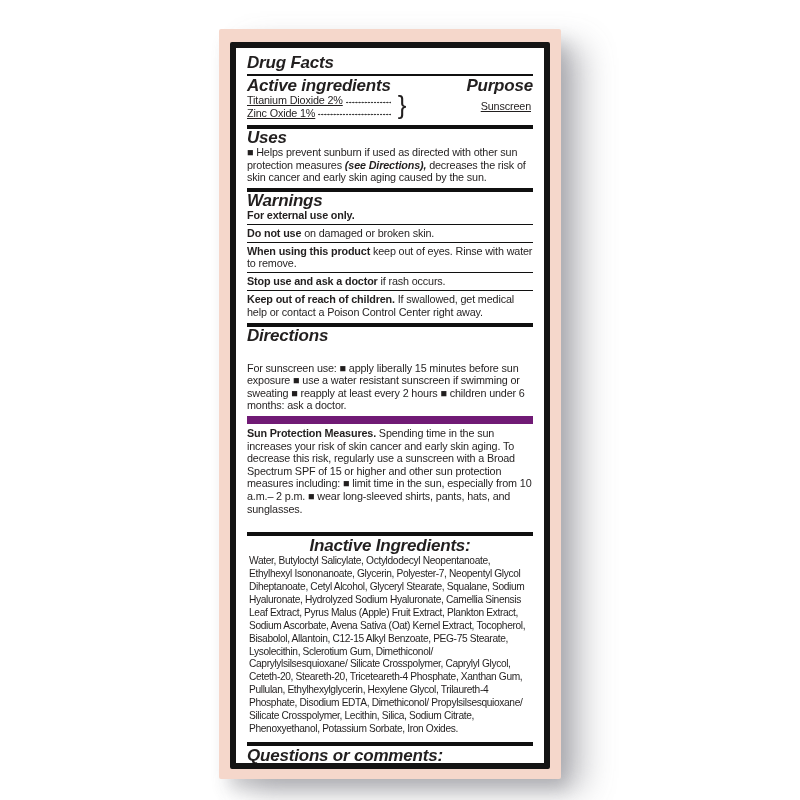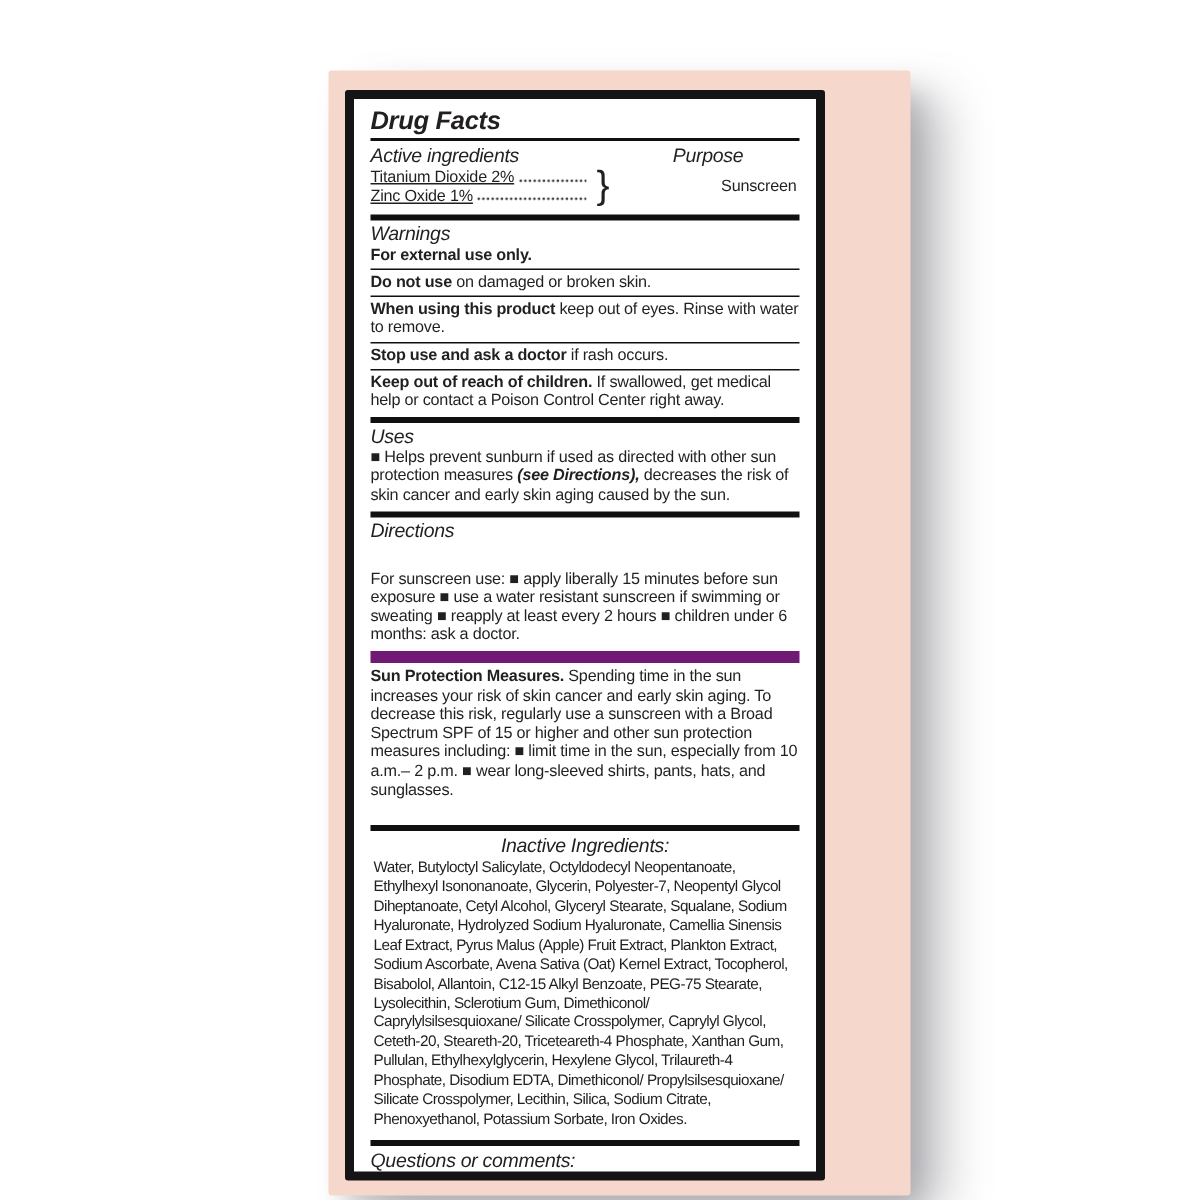--- a/index.html
+++ b/index.html
@@ -5,59 +5,59 @@
   * { box-sizing: border-box; }
   html, body { margin:0; padding:0; }
   body {
     width:800px; height:800px; position:relative;
     background:#ffffff;
     font-family:"Liberation Sans", sans-serif;
     color:#221f1f;
     -webkit-font-smoothing:antialiased;
   }
   .carton {
-    position:absolute; left:219px; top:47px; width:388px; height:750px;
+    position:absolute; left:219px; top:29px; width:342px; height:750px;
     background:#f5d7cb; border-radius:2px;
     box-shadow: 26px 14px 30px -4px rgba(108,108,116,.42),
                 8px 12px 16px -2px rgba(108,108,116,.30);
   }
   .label {
     position:absolute; left:11px; top:13px; width:320px; height:727px;
     background:#ffffff; border:6px solid #141414; border-radius:2px;
     padding:0 11px; overflow:hidden;
   }
   .dfx-title {
     font-style:italic; font-weight:bold; font-size:17px; line-height:19px;
     letter-spacing:-0.2px; padding:5px 0 2px; border-bottom:2.2px solid #101010;
   }
   .h {
-    font-style:italic; font-weight:normal; font-size:13px; line-height:14px;
+    font-style:italic; font-weight:bold; font-size:17px; line-height:14px;
     letter-spacing:-0.2px;
   }
   .sec { border-bottom:4px solid #101010; }
   .body-txt { font-size:10.8px; line-height:12.6px; letter-spacing:-0.15px; margin:0; }
   .small-txt { font-size:10.2px; line-height:12.9px; letter-spacing:-0.35px; margin:2px; }
   .b { font-weight:bold; }
   .bi { font-weight:bold; font-style:italic; }
 
   
   .active-sec { padding:3px 0 6px; }
   .active-grid { display:grid; grid-template-columns:146px 18px 1fr; }
   .ai-h { grid-column:1 / span 2; grid-row:1; }
-  .purpose-h { grid-column:3; grid-row:1; text-align:center; }
+  .purpose-h { grid-column:3; grid-row:1; text-align:right; }
   .ing-rows { grid-column:1; grid-row:2; padding-top:1px; }
   .ing-row { display:flex; align-items:flex-end; font-size:10.8px; line-height:12.6px; letter-spacing:-0.15px;text-decoration:underline; }
   .ing-name { white-space:nowrap; }
   .dots {
     flex:1; height:5px; margin:0 2px 2px 3px;
     background-image:radial-gradient(circle at 1.2px 2.5px, #3c3c3c 0.8px, transparent 1.05px);
     background-size:3.1px 5px; background-repeat:repeat-x;
   }
   .brace { grid-column:2; grid-row:2; font-size:26px; line-height:24px; align-self:center; text-align:center; padding-bottom:2px; }
-  .purpose-v { grid-column:3; grid-row:2; align-self:center; text-align:right; font-size:10.8px; letter-spacing:-0.15px; padding-right:2px; }
+  .purpose-v { grid-column:3; grid-row:2; align-self:center; text-align:right; font-size:10.8px; letter-spacing:-0.15px; padding-right:2px;text-decoration:underline; }
 
   .uses-sec { padding:2px 0 4px; }
   .uses-sec .h { margin-bottom:1px; }
 
   .warn-sec { padding:2px 0 0; }
   .warn-subhead { font-weight:bold; padding:1px 0 2px; }
   .wrow { border-top:1.8px solid #101010; padding:2px 0 2.5px; }
   .wrow:last-child { padding-bottom:4px; }
 
   .dir-sec { padding:2px 0 12px; }
@@ -90,32 +90,32 @@
           <div class="ing-row">
             <span class="ing-name">Zinc Oxide 1%</span>
             <span class="dots"></span>
           </div>
         </div>
         <div class="brace">}</div>
         <div class="purpose-v">Sunscreen</div>
       </div>
     </section>
 
+    <section class="sec uses-sec">
+      <div class="h">Uses</div>
+      <p class="body-txt"><span>■ Helps prevent sunburn if used as directed with other sun protection measures </span><span class="bi">(see Directions),</span><span> decreases the risk of skin cancer and early skin aging caused by the sun.</span></p>
+    </section>
+
     <section class="sec warn-sec">
       <div class="h">Warnings</div>
       <div class="body-txt warn-subhead">For external use only.</div>
       <div class="wrow body-txt"><span class="b">Do not use</span><span> on damaged or broken skin.</span></div>
       <div class="wrow body-txt"><span class="b">When using this product</span><span> keep out of eyes. Rinse with water to remove.</span></div>
       <div class="wrow body-txt"><span class="b">Stop use and ask a doctor</span><span> if rash occurs.</span></div>
       <div class="wrow body-txt"><span class="b">Keep out of reach of children.</span><span> If swallowed, get medical help or contact a Poison Control Center right away.</span></div>
-    </section>
-
-    <section class="sec uses-sec">
-      <div class="h">Uses</div>
-      <p class="body-txt"><span>■ Helps prevent sunburn if used as directed with other sun protection measures </span><span class="bi">(see Directions),</span><span> decreases the risk of skin cancer and early skin aging caused by the sun.</span></p>
     </section>
 
     <section class="sec dir-sec">
       <div class="h">Directions</div>
       <p class="body-txt dir-body">For sunscreen use: ■ apply liberally 15 minutes before sun exposure ■ use a water resistant sunscreen if swimming or sweating ■ reapply at least every 2 hours ■ children under 6 months: ask a doctor.</p>
       <div class="sun-para body-txt"><span class="b">Sun Protection Measures.</span><span> Spending time in the sun increases your risk of skin cancer and early skin aging. To decrease this risk, regularly use a sunscreen with a Broad Spectrum SPF of 15 or higher and other sun protection measures including: ■ limit time in the sun, especially from 10 a.m.– 2 p.m. ■ wear long-sleeved shirts, pants, hats, and sunglasses.</span></div>
     </section>
 
     <section class="sec inactive-sec">
       <div class="h">Inactive Ingredients:</div>

